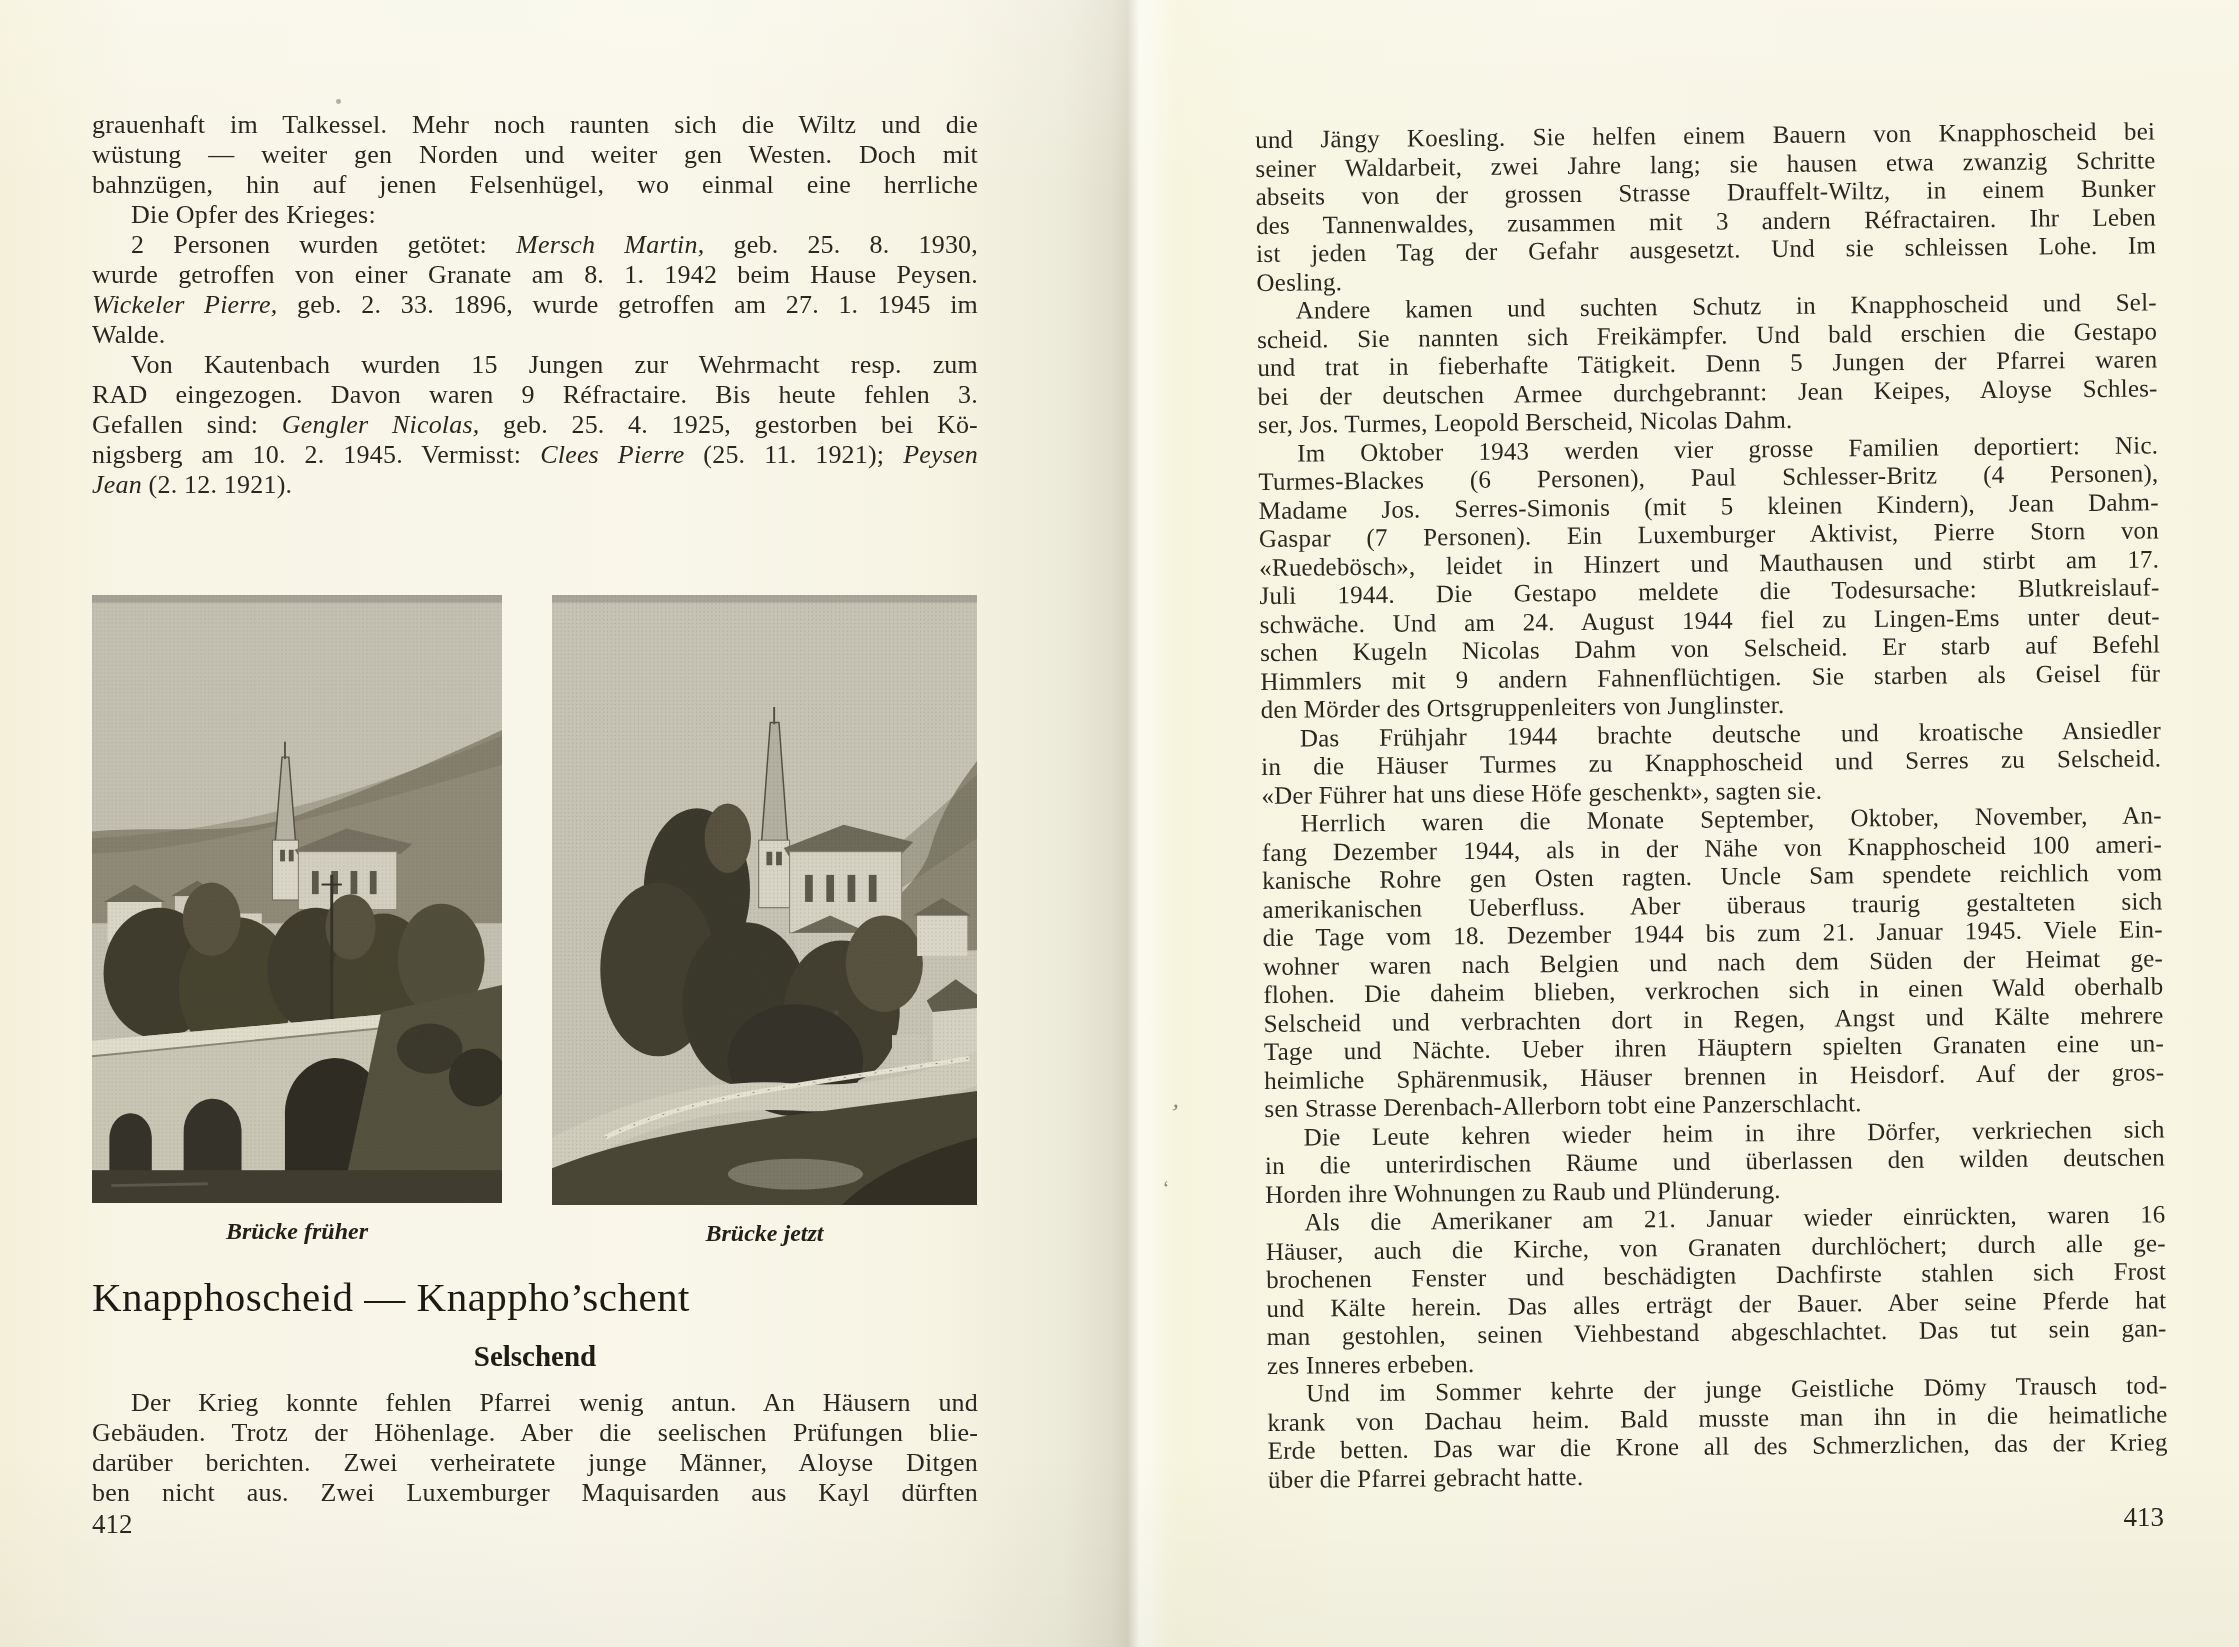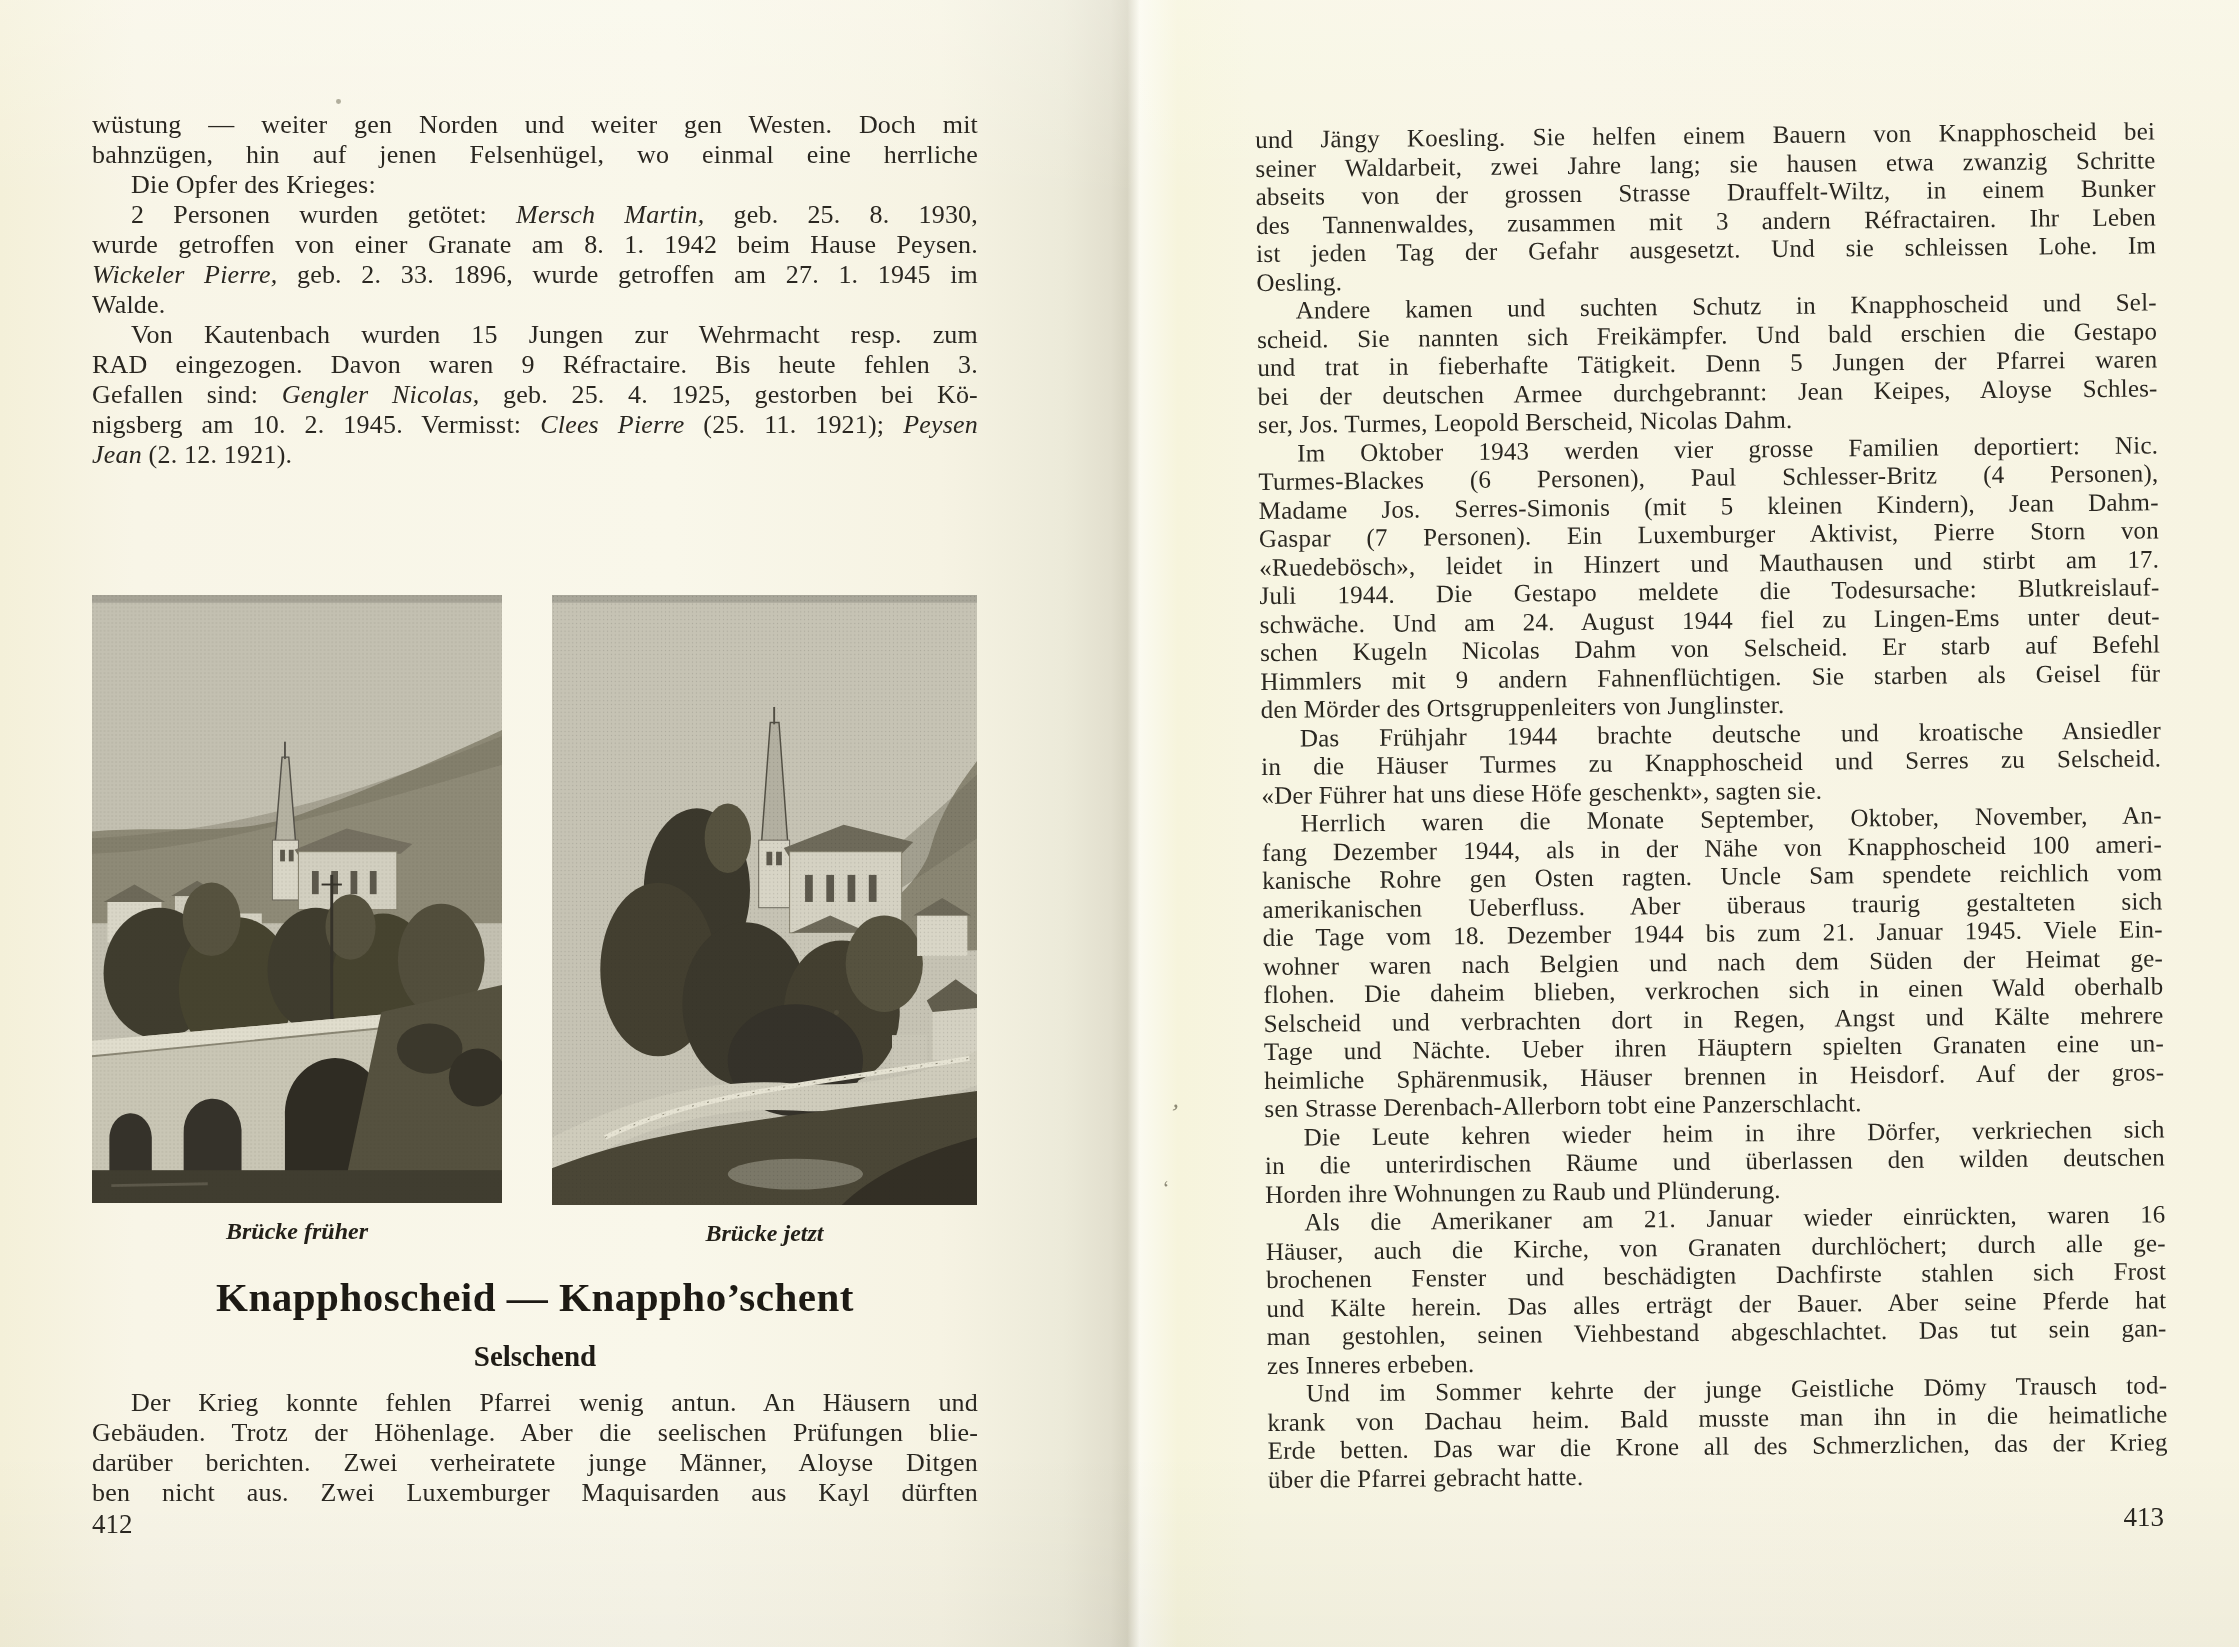--- a/index.html
+++ b/index.html
@@ -36,21 +36,21 @@
   .tb-right .line{height:28.5px;line-height:28.5px;}
   
   .caption{
     position:absolute;font-style:italic;font-weight:600;font-size:24px;
     text-align:center;color:#232019;
   }
   .cap-left{left:92px;top:1218px;width:410px;}
   .cap-right{left:552px;top:1220px;width:425px;}
   .heading{
     position:absolute;left:92px;top:1273px;width:886px;margin:0;
-    font-size:41px;font-weight:700;text-align:center;color:#1d1a14;
+    font-size:41px;font-weight:400;text-align:left;color:#1d1a14;
     letter-spacing:0.5px;
   }
   .subheading{
     position:absolute;left:92px;top:1340px;width:886px;margin:0;
     font-size:29px;font-weight:700;text-align:center;color:#1f1c16;
   }
   .pagenum{position:absolute;font-size:27px;color:#2a2721;}
   .pn-left{left:92px;top:1509px;}
   .pn-right{left:2058px;top:1502px;width:106px;text-align:right;}
   
@@ -70,20 +70,21 @@
   .d2{left:834px;top:1010px;opacity:.3;}
 </style>
 </head>
 <body>
 
 <div class="sheet">
 
   <section>
 
     <div class="textblock tb-ltop">
+        <div class="line">grauenhaft im Talkessel. Mehr noch raunten sich die Wiltz und die</div>
         <div class="line">wüstung — weiter gen Norden und weiter gen Westen. Doch mit</div>
         <div class="line">bahnzügen, hin auf jenen Felsenhügel, wo einmal eine herrliche</div>
         <div class="line in end">Die Opfer des Krieges:</div>
         <div class="line in">2 Personen wurden getötet: <i>Mersch Martin,</i> geb. 25. 8. 1930,</div>
         <div class="line">wurde getroffen von einer Granate am 8. 1. 1942 beim Hause Peysen.</div>
         <div class="line"><i>Wickeler Pierre,</i> geb. 2. 33. 1896, wurde getroffen am 27. 1. 1945 im</div>
         <div class="line end">Walde.</div>
         <div class="line in">Von Kautenbach wurden 15 Jungen zur Wehrmacht resp. zum</div>
         <div class="line">RAD eingezogen. Davon waren 9 Réfractaire. Bis heute fehlen 3.</div>
         <div class="line">Gefallen sind: <i>Gengler Nicolas,</i> geb. 25. 4. 1925, gestorben bei Kö-</div>

